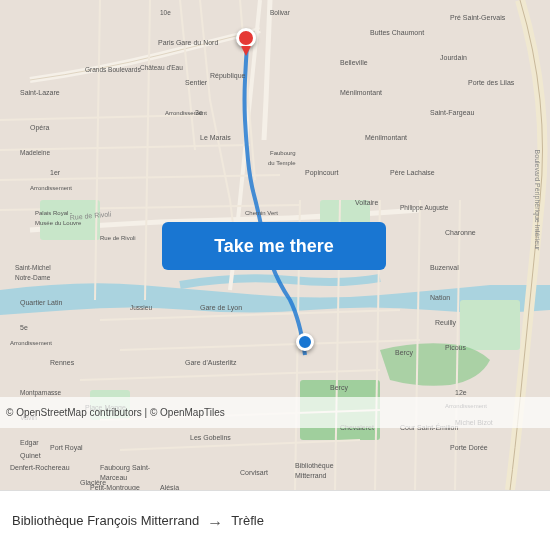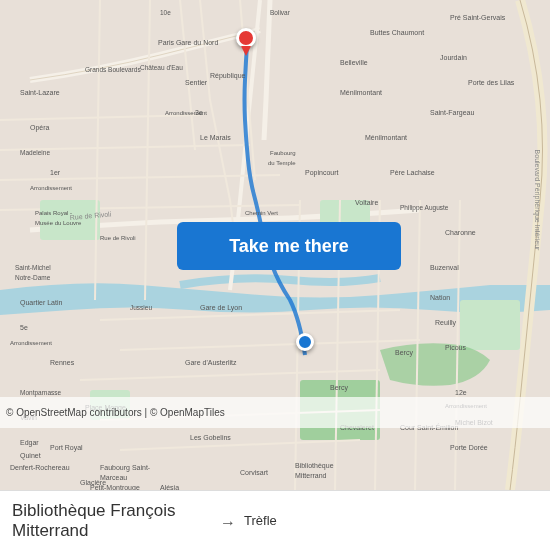--- a/index.html
+++ b/index.html
@@ -37,21 +37,20 @@
       color: white;
       border: none;
       border-radius: 6px;
       font-size: 18px;
       font-weight: bold;
       cursor: pointer;
       z-index: 10;
       display: flex;
       align-items: center;
       justify-content: center;
-      margin-left: 15px;
     }
 
     
     #bottom-bar {
       width: 550px;
       height: 60px;
       background: white;
       display: flex;
       align-items: center;
       padding: 0 12px;
@@ -60,21 +59,21 @@
     }
 
     #bottom-bar .route-info {
       display: flex;
       align-items: center;
       flex: 1;
       gap: 8px;
     }
 
     #bottom-bar .from-label {
-      font-size: 17px;
+      font-size: 13px;
       color: #333;
       font-weight: 500;
       max-width: 200px;
     }
 
     #bottom-bar .arrow-icon {
       color: #555;
       font-size: 16px;
       flex-shrink: 0;
     }

